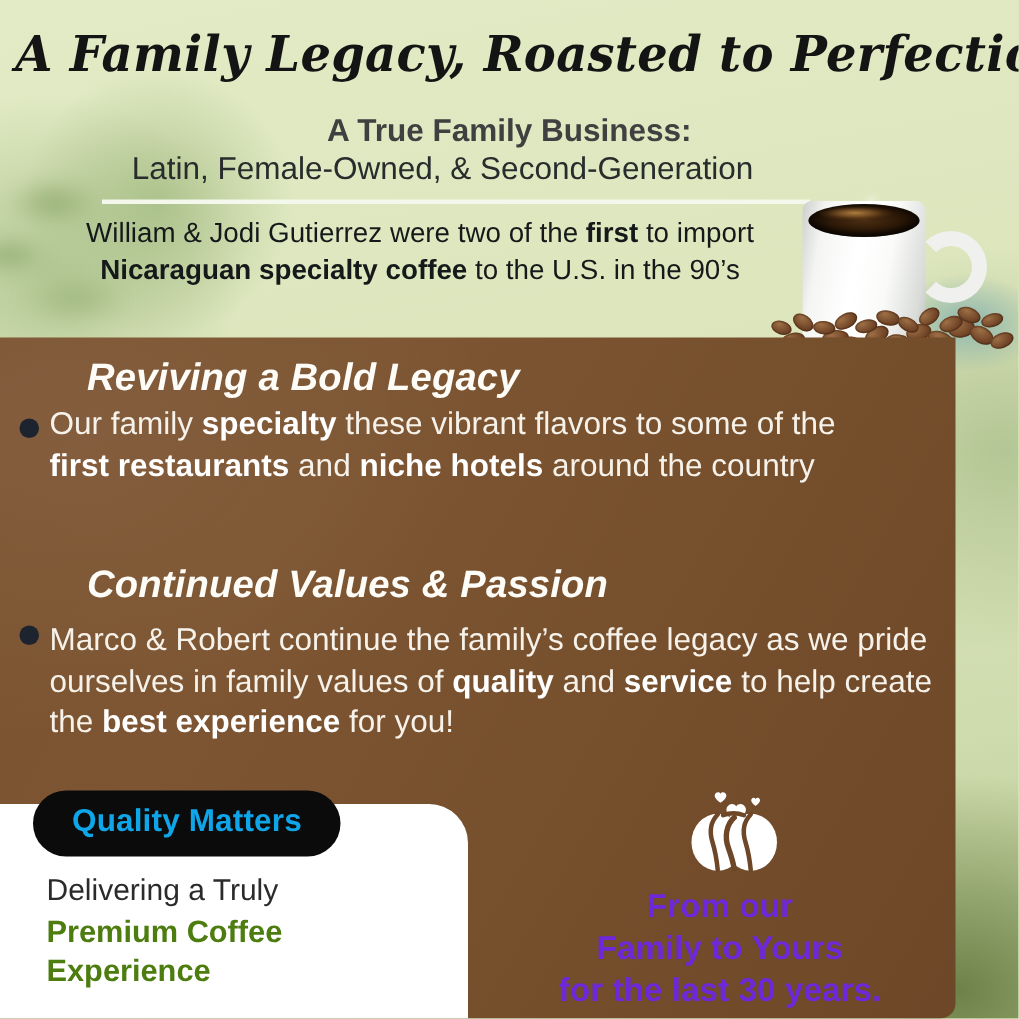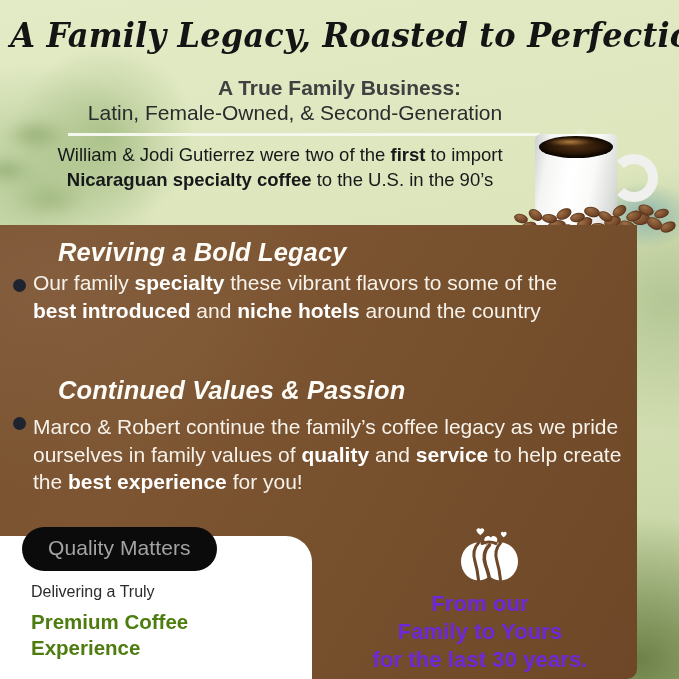--- a/index.html
+++ b/index.html
@@ -146,26 +146,26 @@
   #white-card {
     position:absolute; left:0; top:536px; width:312px; height:143px;
     background:#ffffff;
     border-top-right-radius:26px;
   }
   #quality-pill {
     position:absolute; left:22px; top:527px;
     padding:9px 26px 11px 26px;
     background:#0b0b0b;
     border-radius:24px;
-    color:#a3a3a3; font-size:21px; font-weight:400;
+    color:#0ea5e9; font-size:21px; font-weight:700;
     letter-spacing:0.1px;
   }
   #card-line1 {
     position:absolute; left:31px; top:583px;
-    font-size:16px; font-weight:400; color:#2b2b2b;
+    font-size:20px; font-weight:400; color:#2b2b2b;
   }
   #card-line2 {
     position:absolute; left:31px; top:609px;
     font-size:20.5px; font-weight:700; line-height:26px; color:#4d7c0f;
   }
 
   
   #bean-icon { position:absolute; left:455px; top:521px; width:74px; height:62px; }
   #closing {
     position:absolute; left:330px; top:590px; width:300px;
@@ -228,21 +228,21 @@
       <span style="left: 4px; top: 10px; width: 14px; height: 9px; transform: rotate(18deg);"></span>
     </div>
 </div>
 
 <div id="brown-panel">
   <div id="panel-shade"></div>
 </div>
 
 <div class="sec-head" id="head-1">Reviving a Bold Legacy</div>
 <div class="bullet" id="bull-1"></div>
-<div class="sec-body" id="body-1">Our family <b>specialty</b> these vibrant flavors to some of the <b>best introduced</b> and <b>niche hotels</b> around the country</div>
+<div class="sec-body" id="body-1">Our family <b>specialty</b> these vibrant flavors to some of the <b>first restaurants</b> and <b>niche hotels</b> around the country</div>
 
 <div class="sec-head" id="head-2">Continued Values &amp; Passion</div>
 <div class="bullet" id="bull-2"></div>
 <div class="sec-body" id="body-2">Marco &amp; Robert continue the family’s coffee legacy as we pride ourselves in family values of <b>quality</b> and <b>service</b> to help create the <b>best experience</b> for you!</div>
 
 <div id="white-card"></div>
 <div id="quality-pill">Quality Matters</div>
 <div id="card-line1">Delivering a Truly</div>
 <div id="card-line2">Premium Coffee<br>Experience</div>
 

